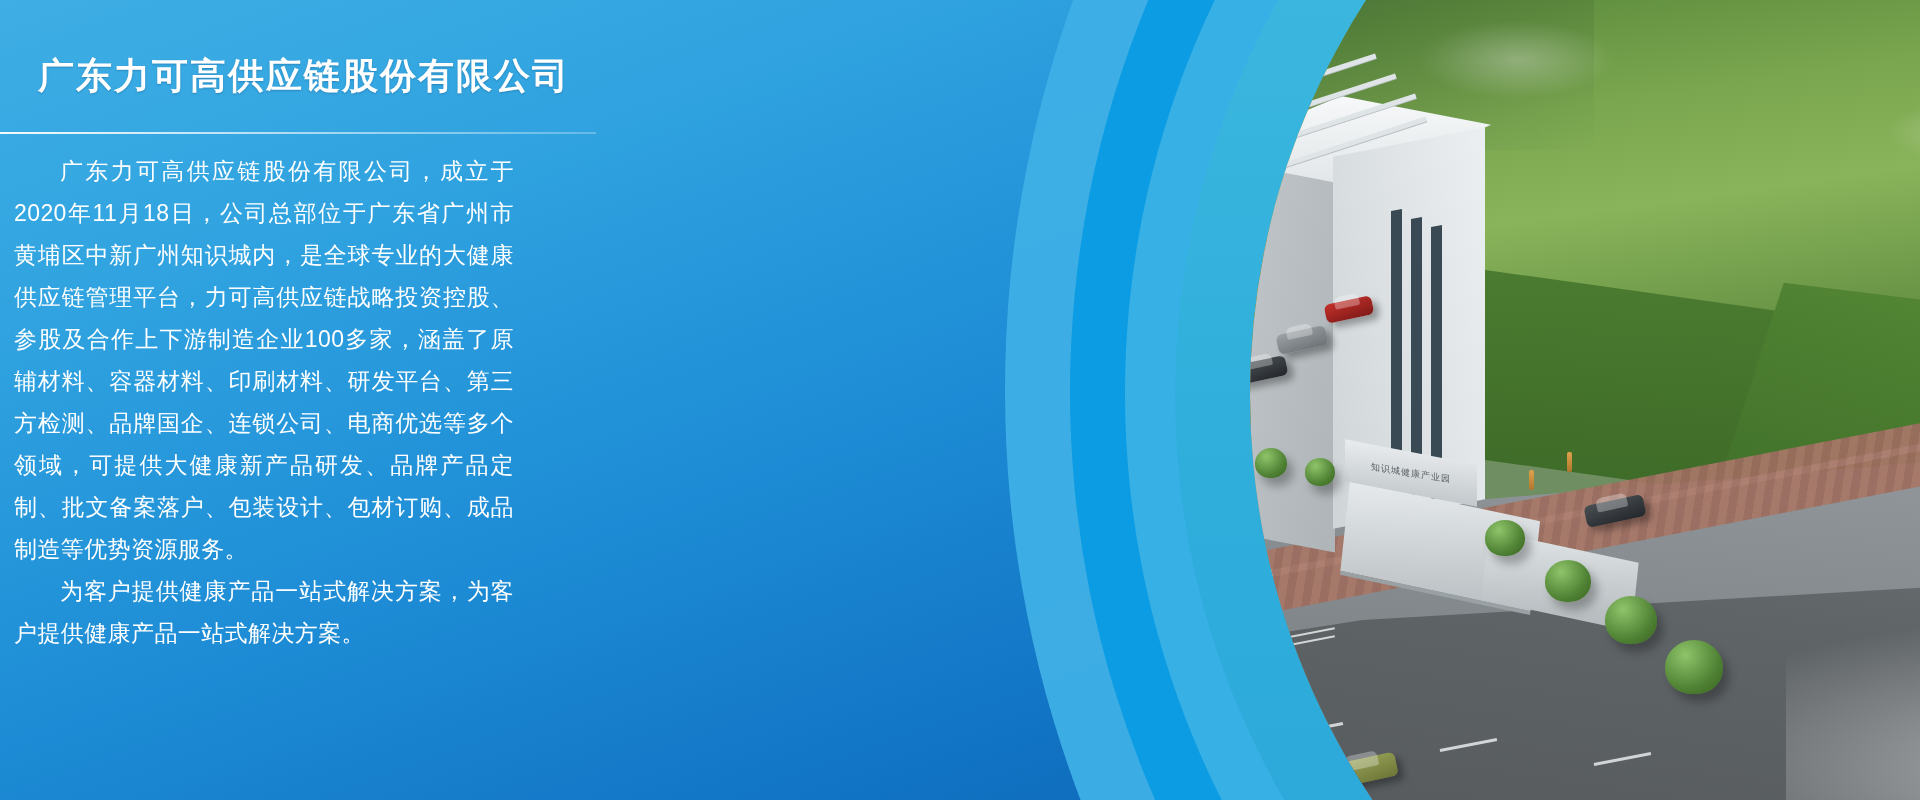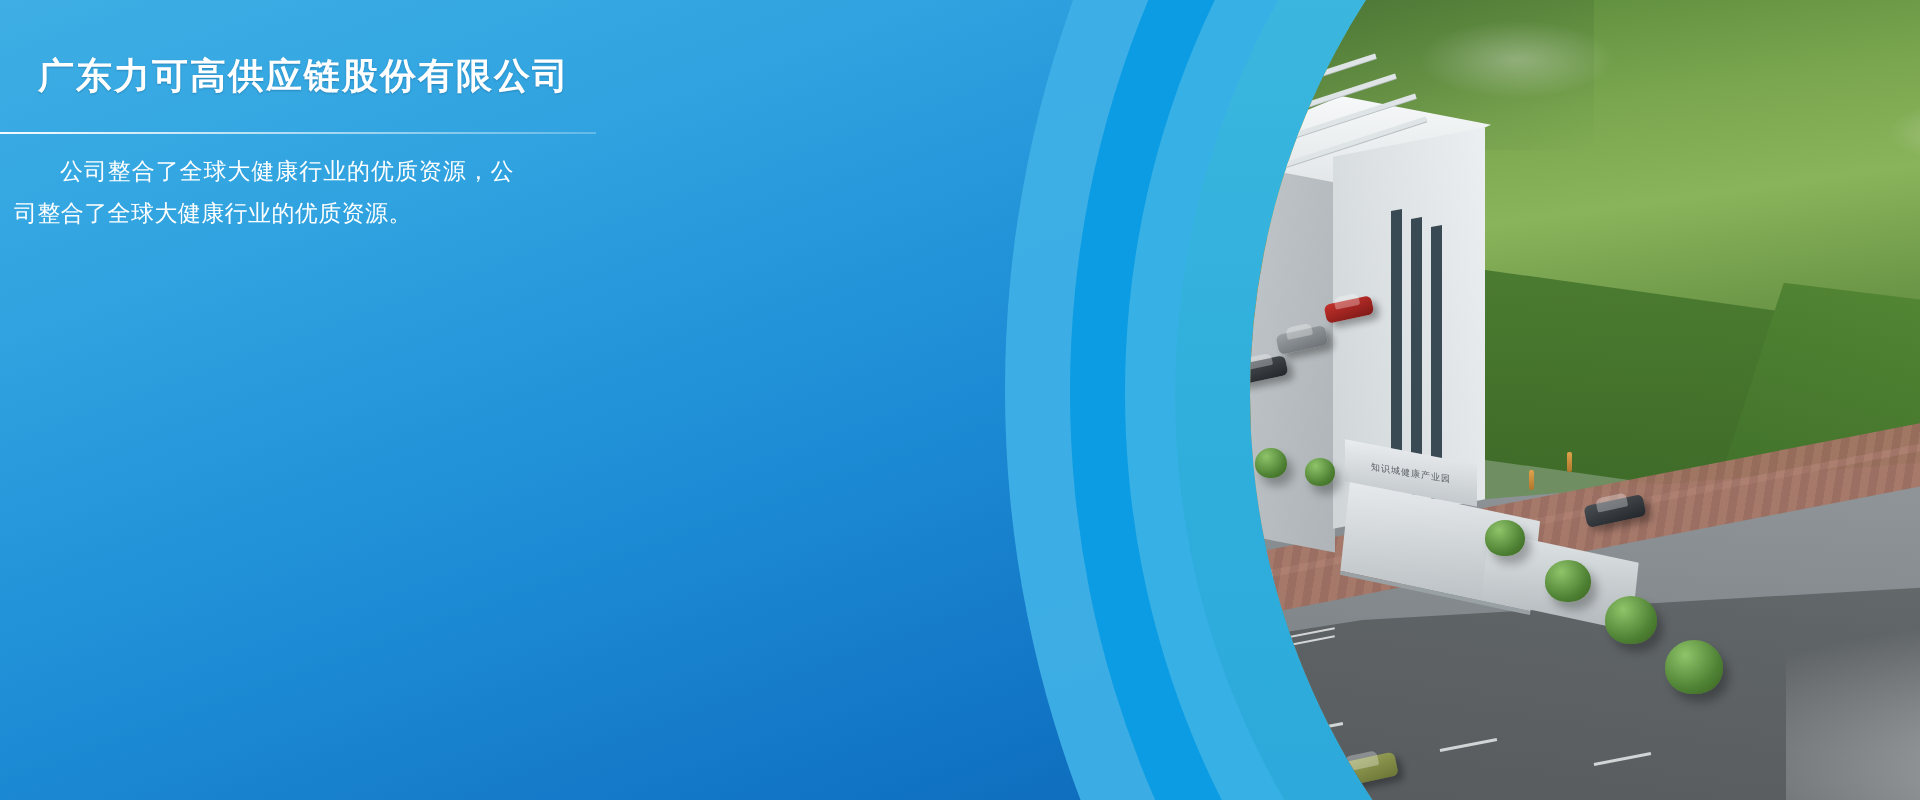--- a/index.html
+++ b/index.html
@@ -275,17 +275,18 @@
       <div class="bollard" style="left:782px;top:452px;"></div>
 
       <div class="mist"></div>
     </div>
   </div>
 
   <div class="panel">
     <div class="title">广东力可高供应链股份有限公司</div>
     <div class="divider"></div>
     <div class="body">
-      <p>公司整合了全球大健康行业的优质资源，公司整合了全球大健康行业的优质资源。</p>
+      <p>广东力可高供应链股份有限公司，成立于2020年11月18日，公司总部位于广东省广州市黄埔区中新广州知识城内，是全球专业的大健康供应链管理平台，力可高供应链战略投资控股、参股及合作上下游制造企业100多家，涵盖了原辅材料、容器材料、印刷材料、研发平台、第三方检测、品牌国企、连锁公司、电商优选等多个领域，可提供大健康新产品研发、品牌产品定制、批文备案落户、包装设计、包材订购、成品制造等优势资源服务。</p>
+      <p>为客户提供健康产品一站式解决方案，为客户提供健康产品一站式解决方案。</p>
     </div>
   </div>
 
 </div>
 
 </body></html>

